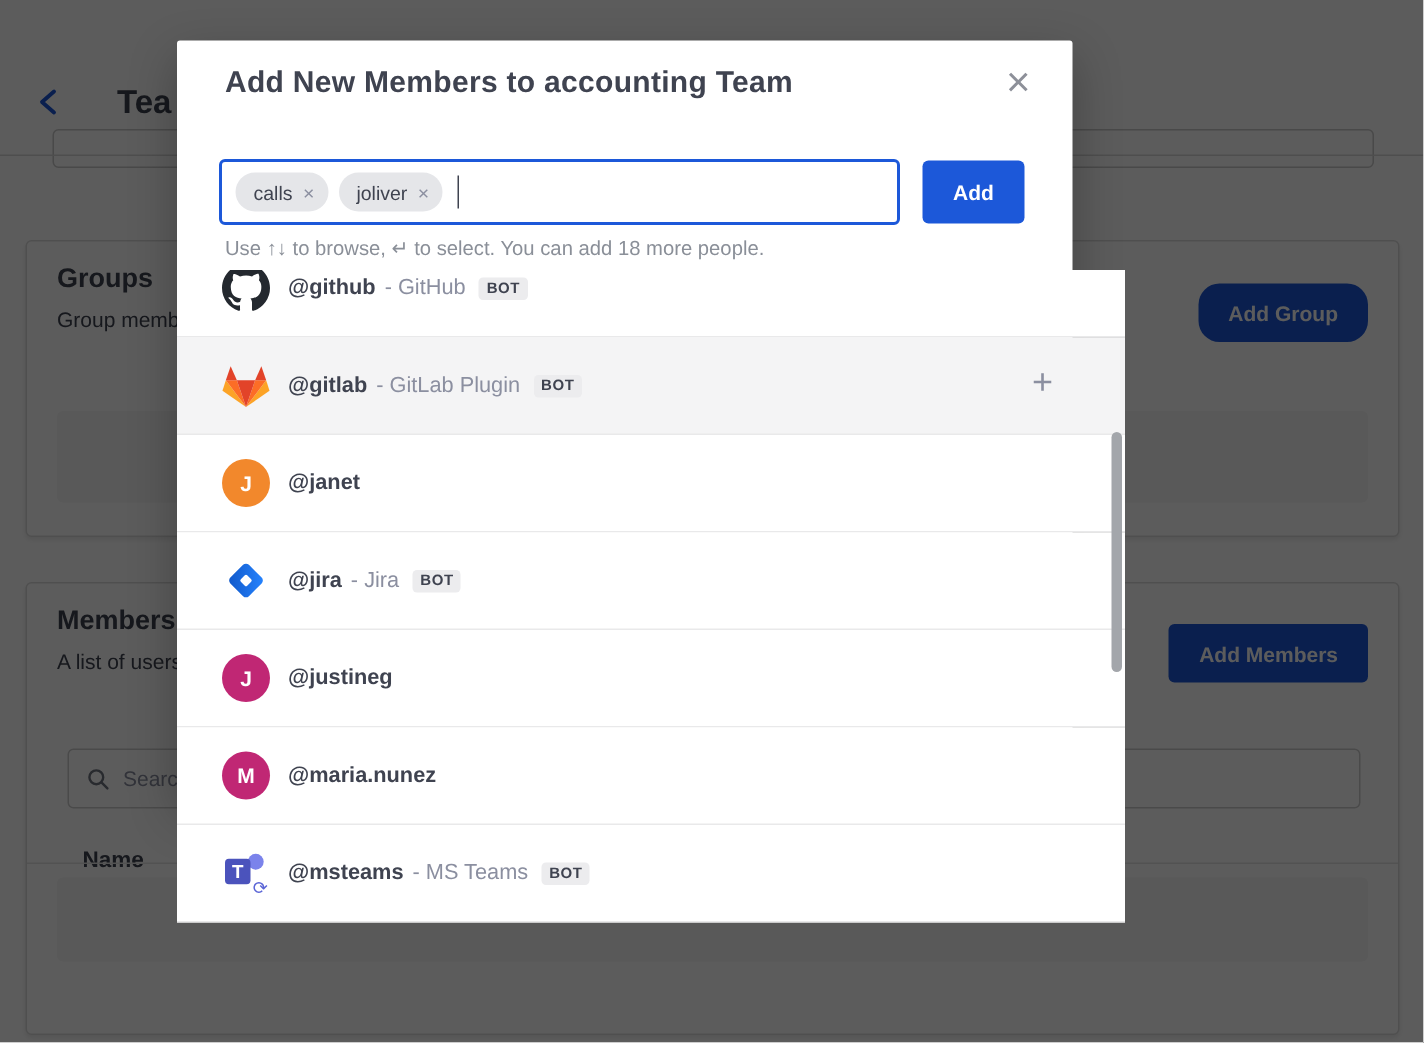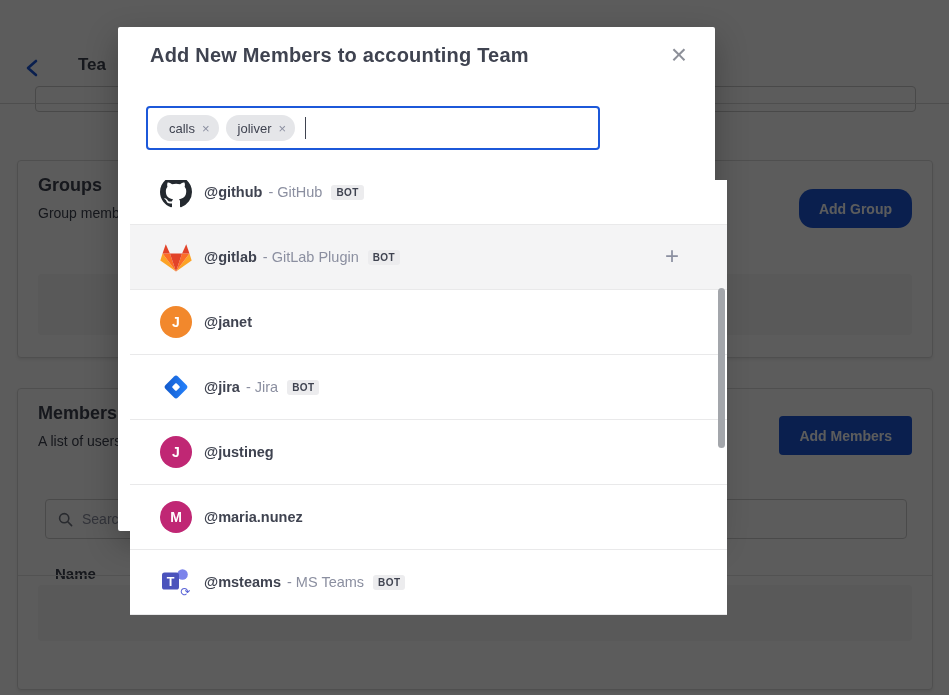--- a/index.html
+++ b/index.html
@@ -2,21 +2,21 @@
 <html><head>
 <meta charset="utf-8">
 <style>
   html,body{margin:0;padding:0;background:#fff;}
   .stage{position:relative;width:949px;height:695px;overflow:hidden;background:#fff;
          font-family:"Liberation Sans",sans-serif;-webkit-font-smoothing:antialiased;}
 
   
   .bg-header-line{position:absolute;left:0;top:103px;width:949px;height:1px;background:#d8d8d8;}
   .back-btn{position:absolute;left:18px;top:54px;width:30px;height:30px;background:none;border:none;padding:0;cursor:pointer;}
-  .bg-title{position:absolute;left:78px;top:55px;font-size:17px;font-weight:bold;color:#3f4350;white-space:nowrap;}
+  .bg-title{position:absolute;left:78px;top:55px;font-size:22px;font-weight:bold;color:#3f4350;white-space:nowrap;}
   .bg-toolbar{position:absolute;left:35px;top:86px;width:879px;height:24px;border:1px solid #c9c9c9;border-radius:4px;background:#fff;}
   .panel{position:absolute;left:17px;width:916px;background:#fff;border:1px solid #dcdcdc;border-radius:4px;box-sizing:border-box;box-shadow:0 2px 3px rgba(0,0,0,.08);}
   .panel.groups{top:160px;height:198px;}
   .panel.members{top:388px;height:302px;}
   .panel-title{position:absolute;left:20px;top:14px;font-size:18px;font-weight:bold;color:#3f4350;}
   .panel-desc{position:absolute;left:20px;top:44px;font-size:14px;color:#3f4350;white-space:nowrap;}
   .bg-btn{position:absolute;right:20px;height:39px;background:#1c58d9;color:#fff;border:none;border-radius:4px;
           font-size:14px;font-weight:bold;padding:0 20px;cursor:pointer;}
   .bg-btn.groups-btn{top:28px;border-radius:14px;}
   .bg-btn.members-btn{top:27px;text-align:right;}
@@ -37,21 +37,21 @@
   .select-input{position:absolute;left:28px;top:79px;width:454px;height:44px;border:2px solid #1c58d9;border-radius:4px;
                 box-sizing:border-box;display:flex;align-items:center;gap:7px;padding:12px 9px;background:#fff;cursor:text;}
   .chip{background:#e5e6e9;border-radius:13px;height:26px;display:inline-flex;align-items:center;gap:7px;
         padding:0 9px 0 12px;font-size:13px;color:#3f4350;white-space:nowrap;}
   .chip-x{color:#8b8fa0;font-size:13px;cursor:pointer;line-height:1;}
   .caret{width:1px;height:22px;background:#3f4350;margin-left:3px;}
   .add-btn{position:absolute;left:497px;top:80px;width:68px;height:42px;background:#1c58d9;color:#fff;border:none;border-radius:4px;
            font-size:14px;font-weight:bold;cursor:pointer;}
   .helper{position:absolute;left:32px;top:130px;font-size:13.5px;color:#8a8f98;}
 
-  .viewport{position:absolute;left:12px;top:153px;width:597px;height:488px;overflow:hidden;border-radius:0 0 10px 10px;}
+  .viewport{position:absolute;left:0;top:153px;width:597px;height:488px;overflow:hidden;border-radius:0 0 10px 10px;padding-left:35px;}
   .rows{position:absolute;left:0;top:-20px;width:100%;}
   .member-row{position:relative;height:65px;display:flex;align-items:center;padding:0 30px;box-sizing:border-box;
               border-bottom:1px solid #e9e9ea;background:#fff;cursor:pointer;}
   .member-row.highlighted{background:#f4f4f5;}
   .avatar{width:32px;height:32px;flex:0 0 32px;margin-right:12px;display:flex;align-items:center;justify-content:center;}
   .letter-avatar{width:32px;height:32px;border-radius:50%;color:#fff;font-size:14px;font-weight:bold;
                  display:flex;align-items:center;justify-content:center;}
   .uname{font-size:14.5px;font-weight:bold;color:#3f4350;}
   .udesc{font-size:14.5px;color:#8b8fa0;margin-left:6px;white-space:pre;}
   .bot-badge{margin-left:9px;background:#ececee;color:#3f4350;font-size:10px;font-weight:bold;letter-spacing:.4px;
@@ -108,20 +108,22 @@
         <span class="chip">
           <span>calls</span>
           <span class="chip-x">×</span>
         </span>
         <span class="chip">
           <span>joliver</span>
           <span class="chip-x">×</span>
         </span>
         <span class="caret"></span>
       </div>
+    <button class="add-btn">Add</button>
+    <div class="helper">Use ↑↓ to browse, ↵ to select. You can add 18 more people.</div>
 
     <div class="viewport">
       <div class="rows" id="member-list">
           <div class="member-row">
             <div class="avatar">
     <svg width="32" height="32" viewBox="0 0 16 16">
       <path fill="#24292f" d="M8 0C3.58 0 0 3.58 0 8c0 3.54 2.29 6.53 5.47 7.59.4.07.55-.17.55-.38 0-.19-.01-.82-.01-1.49-2.01.37-2.53-.49-2.69-.94-.09-.23-.48-.94-.82-1.13-.28-.15-.68-.52-.01-.53.63-.01 1.08.58 1.23.82.72 1.21 1.87.87 2.33.66.07-.52.28-.87.51-1.07-1.78-.2-3.64-.89-3.64-3.95 0-.87.31-1.59.82-2.15-.08-.2-.36-1.02.08-2.12 0 0 .67-.21 2.2.82.64-.18 1.32-.27 2-.27s1.36.09 2 .27c1.53-1.04 2.2-.82 2.2-.82.44 1.1.16 1.92.08 2.12.51.56.82 1.27.82 2.15 0 3.07-1.87 3.75-3.65 3.95.29.25.54.73.54 1.48 0 1.07-.01 1.93-.01 2.2 0 .21.15.46.55.38A8.01 8.01 0 0 0 16 8c0-4.42-3.58-8-8-8z"></path>
     </svg>
             </div>
             <span class="uname">@github</span>

